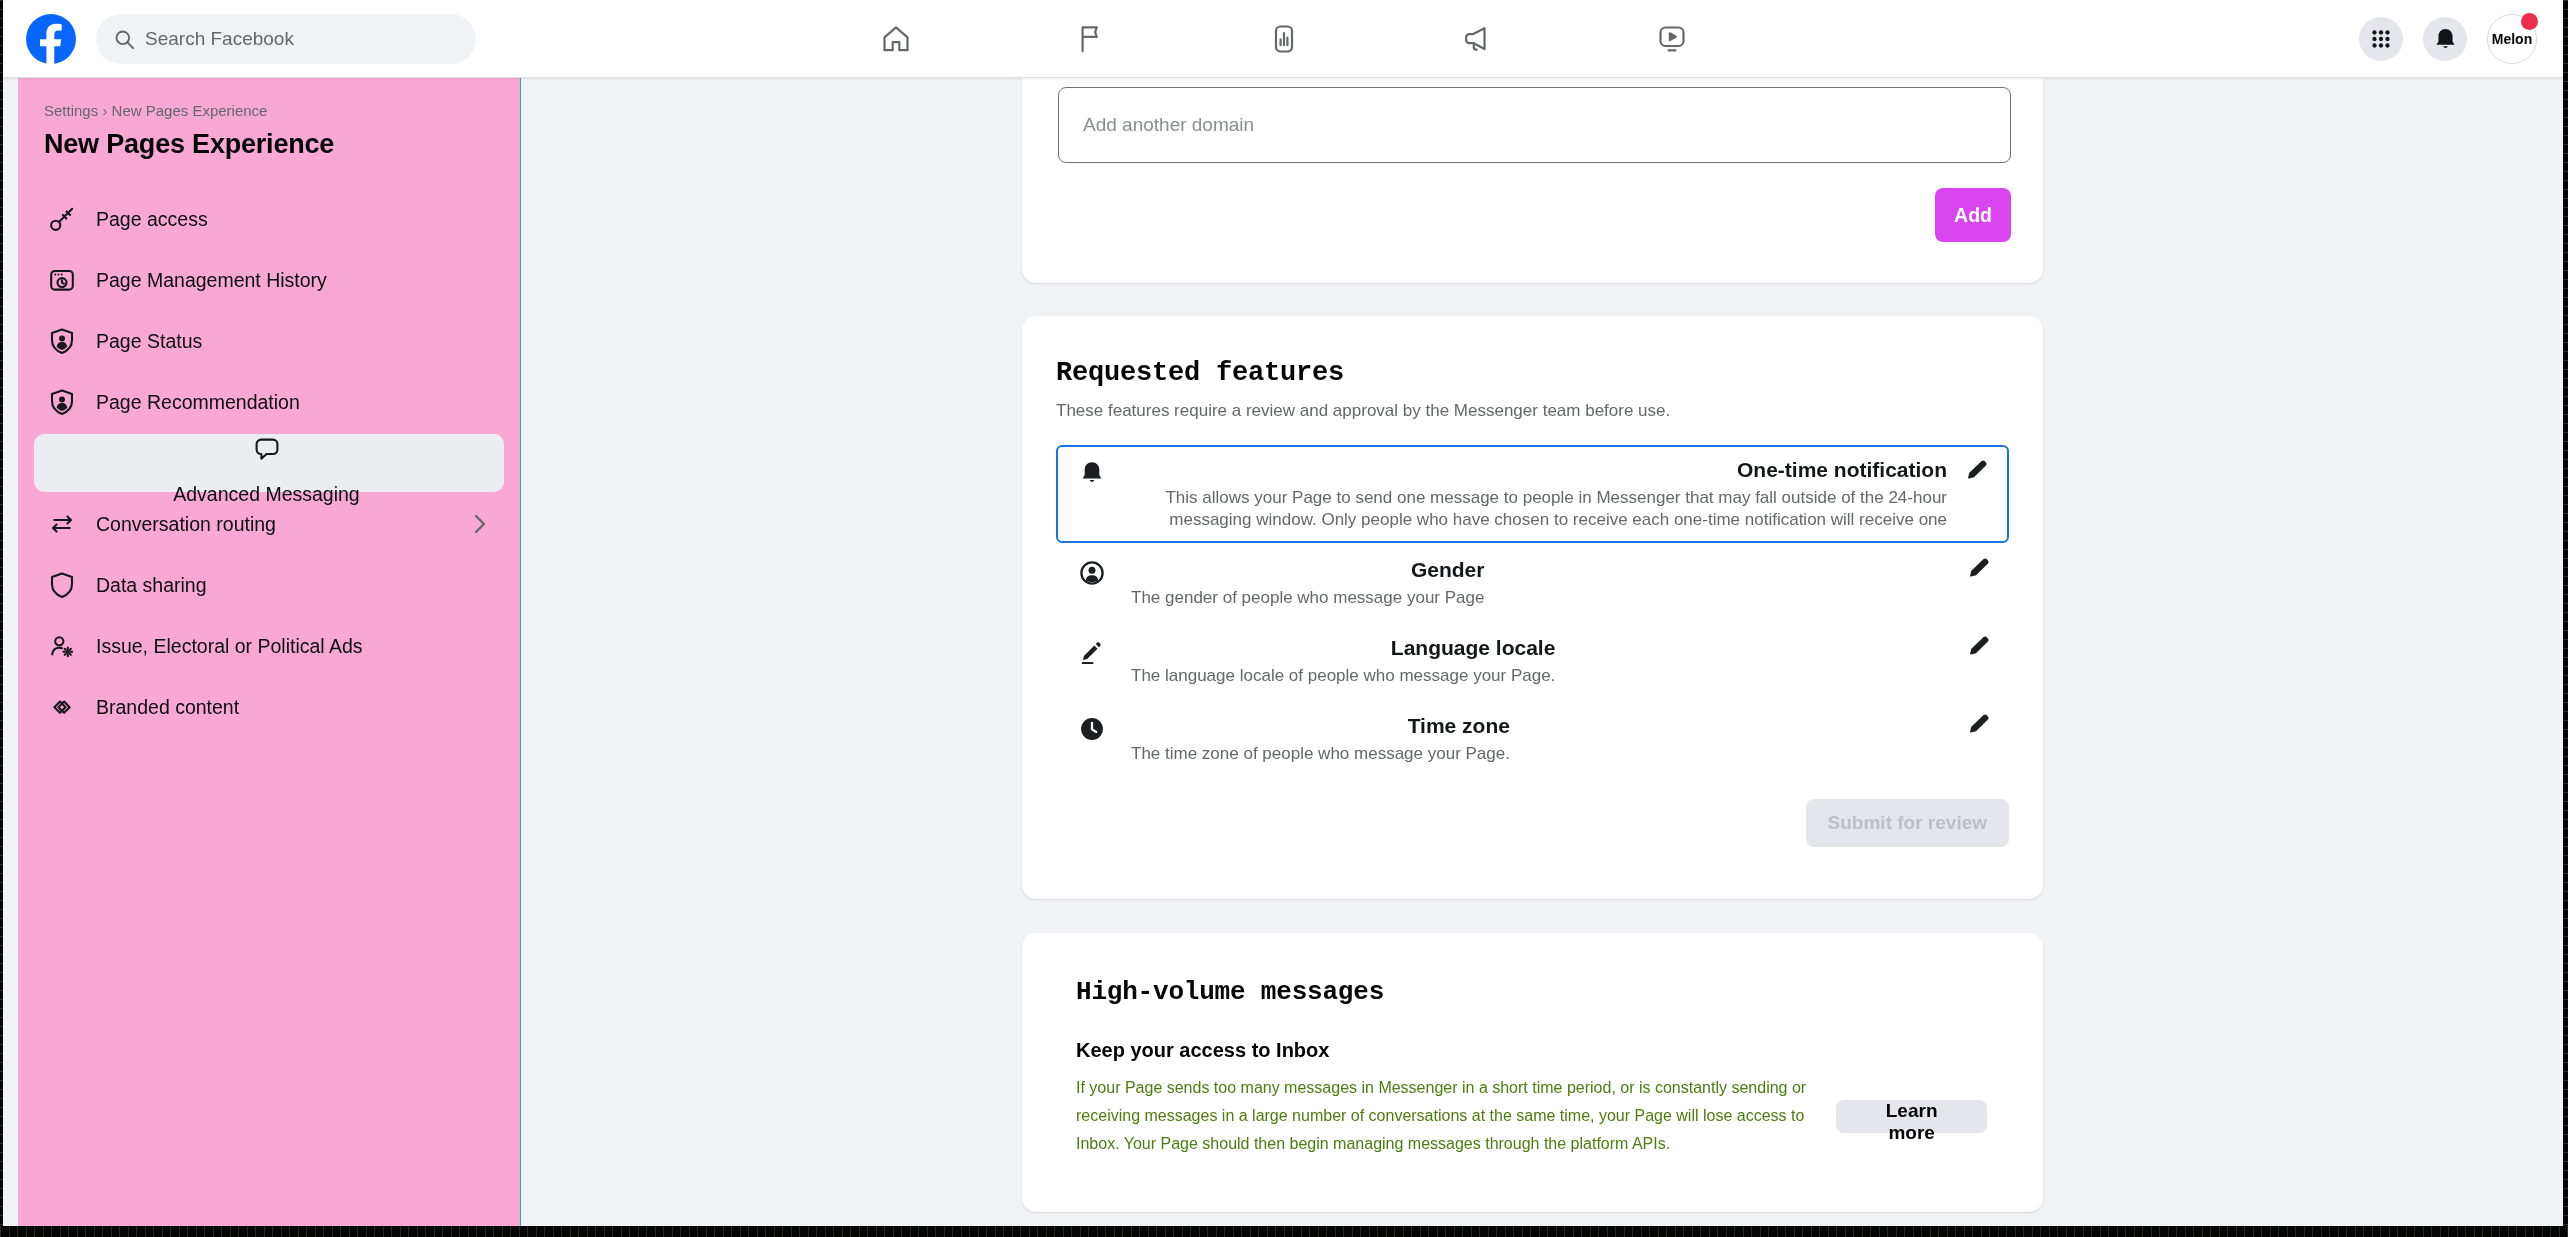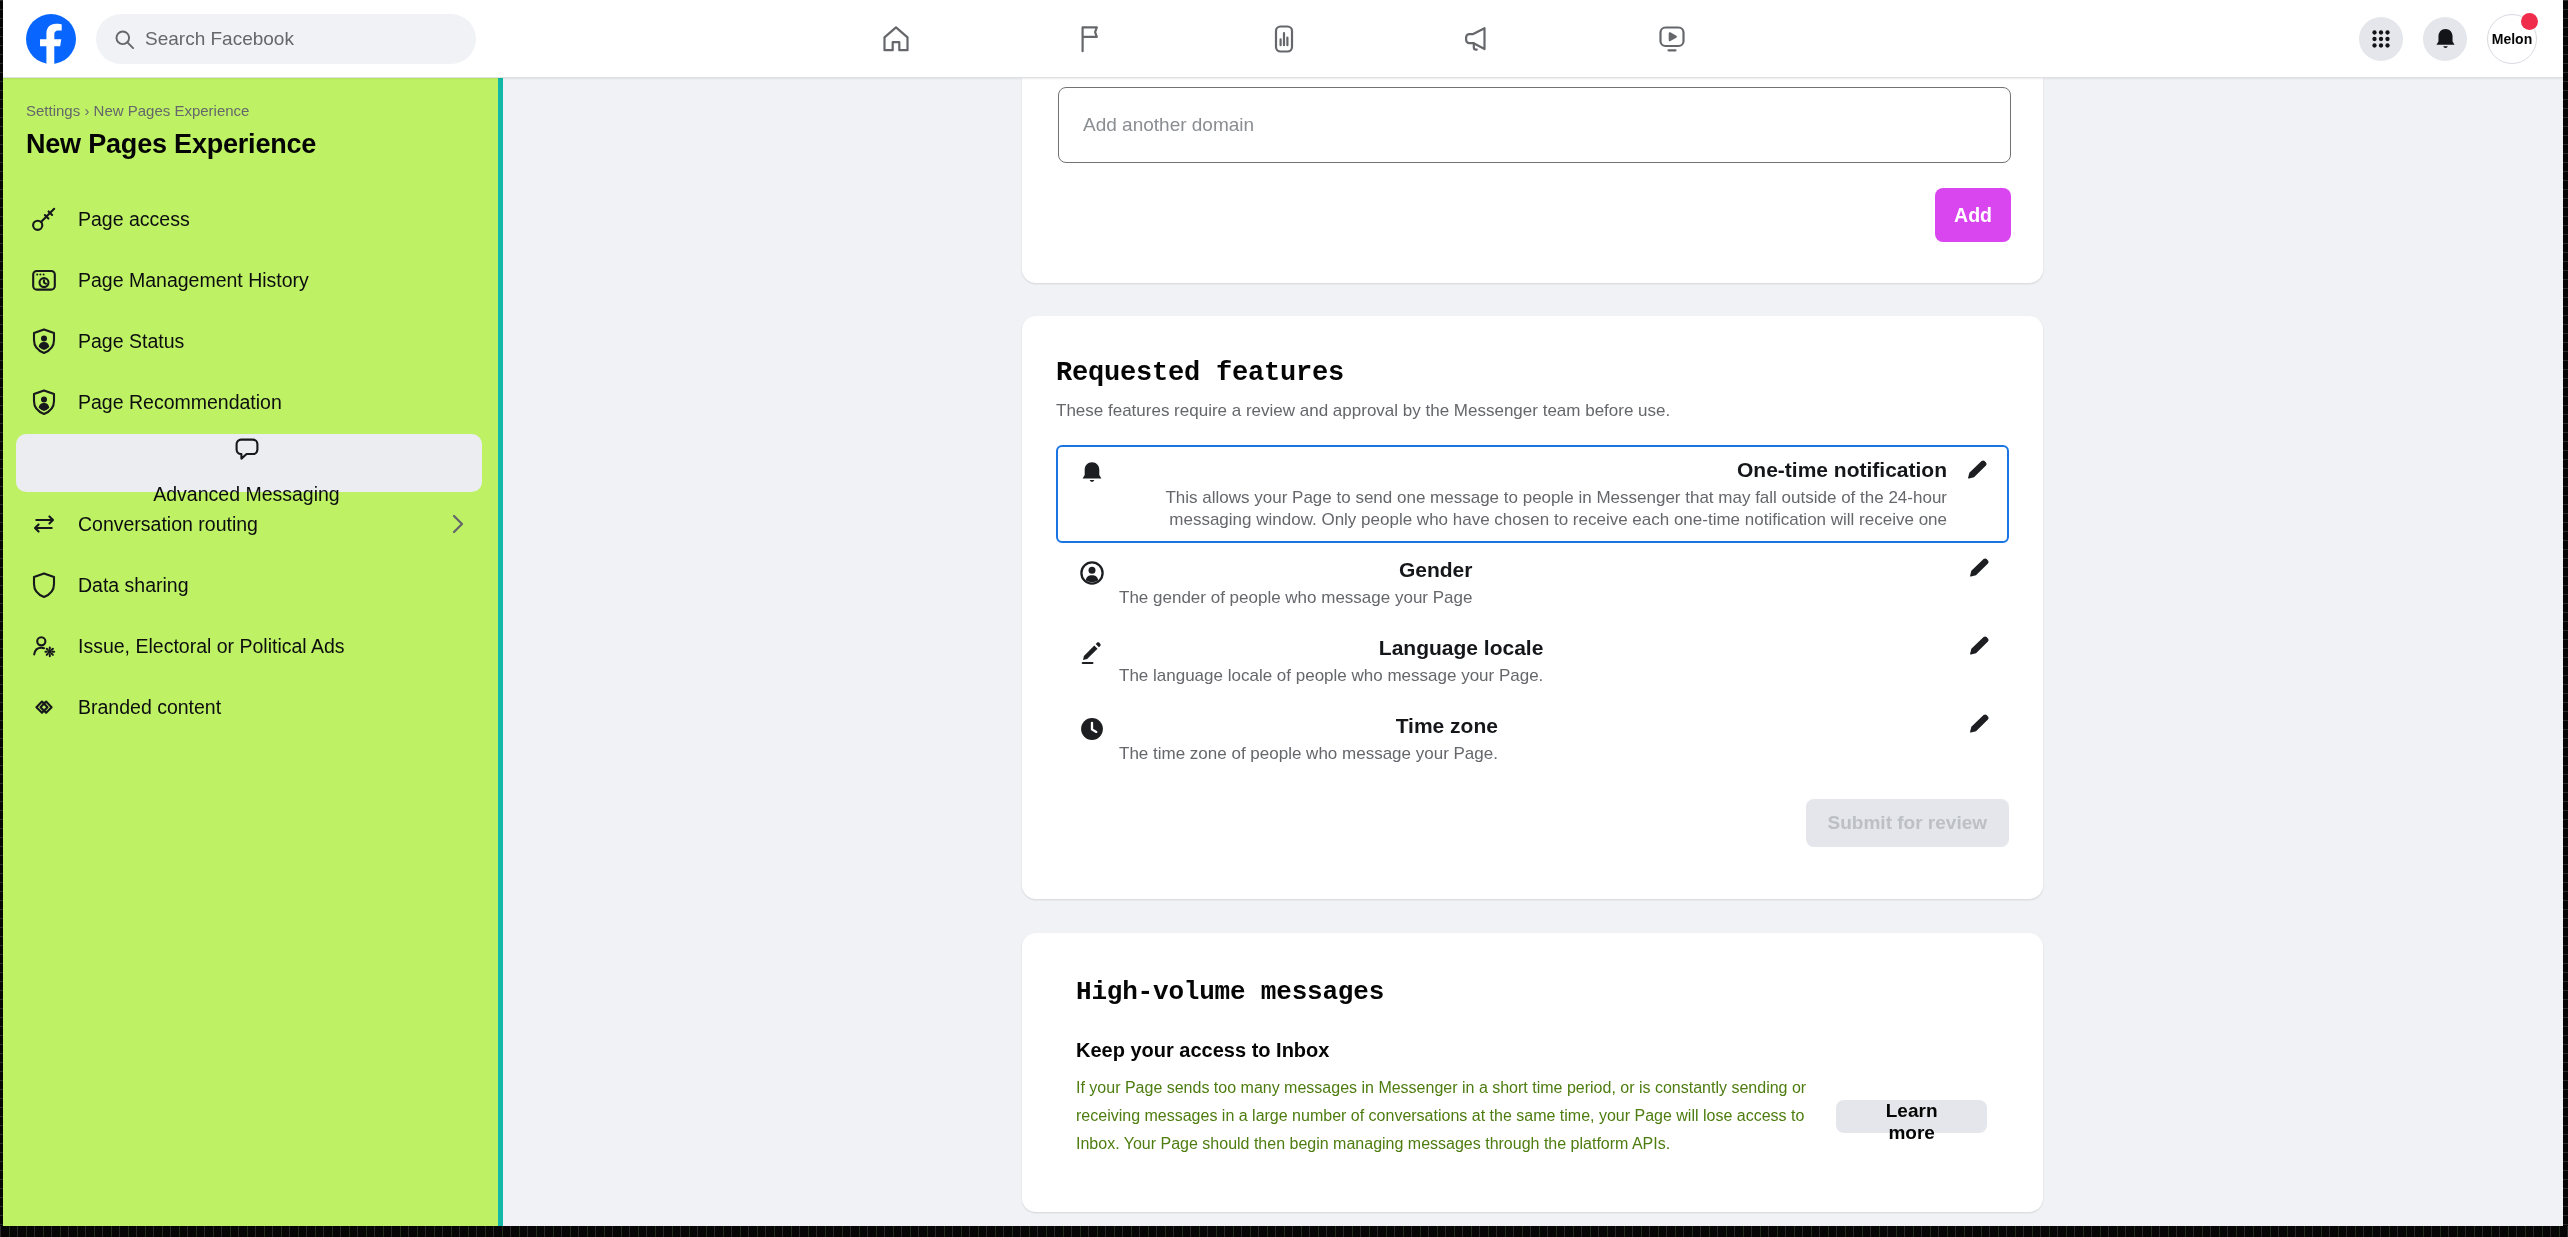--- a/index.html
+++ b/index.html
@@ -42,22 +42,22 @@
     background:#fff; border:1px solid #d8dadf;
     display:flex; align-items:center; justify-content:center;
     font-size:14px; font-weight:bold; color:#050505; cursor:pointer;
   }
   .notif-dot {
     position:absolute; top:-2px; right:-2px; width:17px; height:17px;
     border-radius:50%; background:#ef2c4c;
   }
   
   .sidebar {
-    position:absolute; left:0; top:78px; width:503px; height:1148px;
-    background:#bef264; border-right:5px solid #14b8a6; z-index:5;
+    position:absolute; left:18px; top:78px; width:503px; height:1148px;
+    background:#f9a8d4; border-right:1px solid #14b8a6; z-index:5;
   }
   .breadcrumb { margin:24px 0 0 26px; font-size:15px; color:#65676b; }
   .side-title { margin:10px 0 0 26px; font-size:27px; font-weight:700; color:#050505; letter-spacing:-.2px; }
   .menu { margin-top:30px; padding:0 16px; }
   .menu-item {
     height:58px; margin-bottom:3px; border-radius:10px;
     display:flex; align-items:center; gap:19px; padding:0 18px 0 13px;
     cursor:pointer; font-size:19.5px; font-weight:500; color:#0c0d0f;
   }
   .menu-item.selected { background:#ebedf0;flex-direction:column; }
@@ -83,21 +83,21 @@
   }
   .h2 { font-size:27px; font-weight:700; color:#050505; letter-spacing:-.2px;font-family:Liberation Mono, monospace; }
   .sub { margin-top:13px; font-size:17px; color:#65676b; }
   .features { margin-top:24px; }
   .feature { position:relative; display:flex; padding:12px 60px 12px 22px; }
   .feature + .feature { margin-top:2px; }
   .feature.hl { border:2px solid #1b74e4; border-radius:6px; padding:10px 60px 10px 20px; }
   .f-icon { width:28px; height:28px; margin-top:2px; flex:0 0 auto; }
   .f-text { margin-left:13px;text-align:right; }
   .f-title { font-size:21px; font-weight:600; color:#141619; line-height:26px; }
-  .f-desc { margin-top:4px; font-size:17px; color:#65676b; line-height:22px; max-width:845px; }
+  .f-desc { margin-top:4px; font-size:17px; color:#65676b; line-height:22px; max-width:845px;margin-left:12px; }
   .edit-btn {
     position:absolute; right:16px; top:10px; width:30px; height:30px;
     background:none; border:none; cursor:pointer; padding:0;
   }
   .submit-row { display:flex; justify-content:flex-end; margin-top:22px; }
   .btn-disabled {
     height:48px; padding:0 22px; background:#e4e6eb; color:#bcc0c4;
     font-size:19px; font-weight:700; border:none; border-radius:8px;
     font-family:"Liberation Sans",sans-serif; cursor:default;
   }

